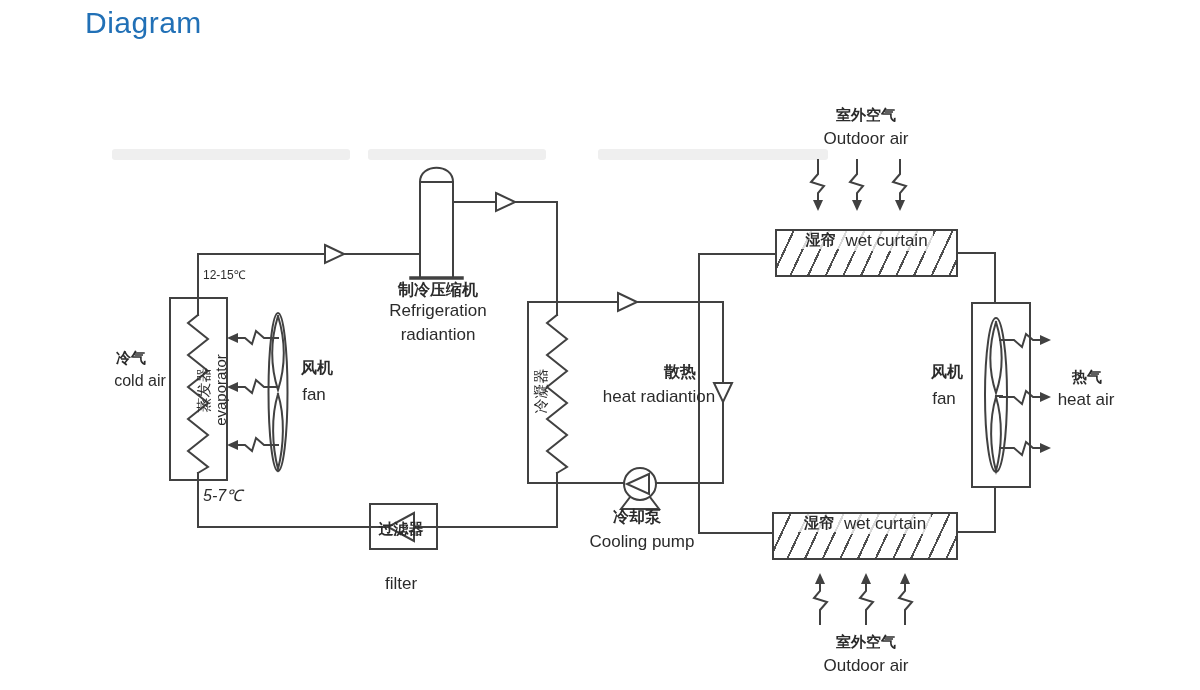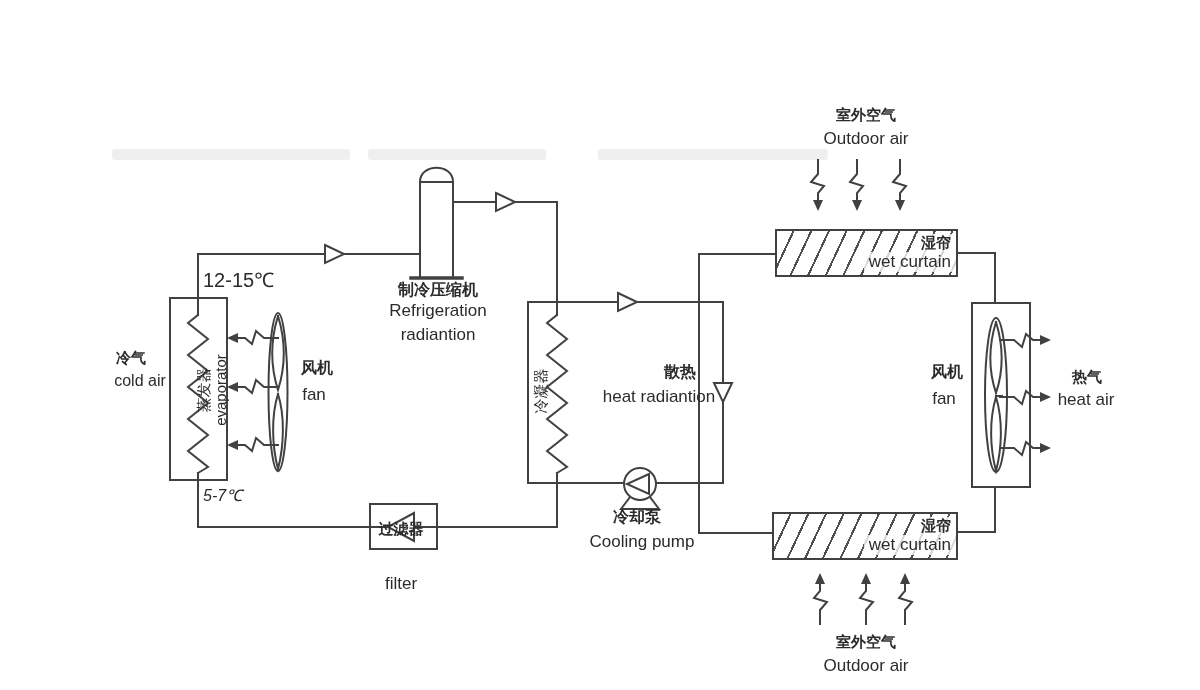--- a/index.html
+++ b/index.html
@@ -18,32 +18,33 @@
   .en{font-size:17px;}
   .sm{font-size:15px;}
   .rot{
     position:absolute;transform:translate(-50%,-50%) rotate(-90deg);
     text-align:center;white-space:nowrap;line-height:1.15;font-size:15px;
   }
   .rot span{display:block;}
   .wc{
     position:absolute;border:2px solid #414141;box-sizing:border-box;
     background:repeating-linear-gradient(115deg,#ffffff 0 14px,#4f4f4f 14px 16px);
-    display:flex;flex-direction:column;align-items:flex-end;justify-content:center;
+    display:flex;flex-direction:row;align-items:flex-start;justify-content:center;
   }
   .wc span{background:rgba(255,255,255,0.78);padding:0 5px;line-height:1.2;}
   .wc .zh{font-size:15px;}
   .wc .en{font-size:17px;}
   .wm{position:absolute;height:11px;background:#efefef;border-radius:3px;}
 </style>
 </head>
 <body>
 
 <div class="stage">
 
+  <h1 class="page-title">Diagram</h1>
 
   <div class="wm" style="left:112px;top:149px;width:238px;"></div>
   <div class="wm" style="left:368px;top:149px;width:178px;"></div>
   <div class="wm" style="left:598px;top:149px;width:230px;"></div>
 
   <svg width="1200" height="690" viewBox="0 0 1200 690" stroke="#414141" stroke-width="2" fill="none" stroke-linecap="square">
     <defs>
       <g id="squig">
         <path d="M0,0 V14 L-7,22 L6,26 L0,33 V40" fill="none"></path>
         <path d="M-5,40 L5,40 L0,51 Z" fill="#414141" stroke="none"></path>
@@ -136,21 +137,21 @@
     <span class="en">wet curtain</span>
   </div>
   <div class="wc" style="left:772px;top:512px;width:186px;height:48px;">
     <span class="zh">湿帘</span>
     <span class="en">wet curtain</span>
   </div>
 
   <div class="lbl zh sm" style="left:131px;top:349px;">冷气</div>
   <div class="lbl en" style="left:131px;top:371px;font-size:16px;margin-left:9px;">cold air</div>
 
-  <div class="lbl left" style="left:203px;top:268px;font-size:20px;text-align:right;">12-15℃</div>
+  <div class="lbl left" style="left:203px;top:268px;font-size:12px;text-align:right;">12-15℃</div>
   <div class="lbl left" style="left:203px;top:486px;font-size:16px;font-style:italic;">5-7℃</div>
 
   <div class="rot" style="left:212px;top:390px;">
     <span>蒸发器</span>
     <span>evaporator</span>
   </div>
 
   <div class="lbl zh" style="left:317px;top:358px;">风机</div>
   <div class="lbl en" style="left:314px;top:385px;">fan</div>
 

